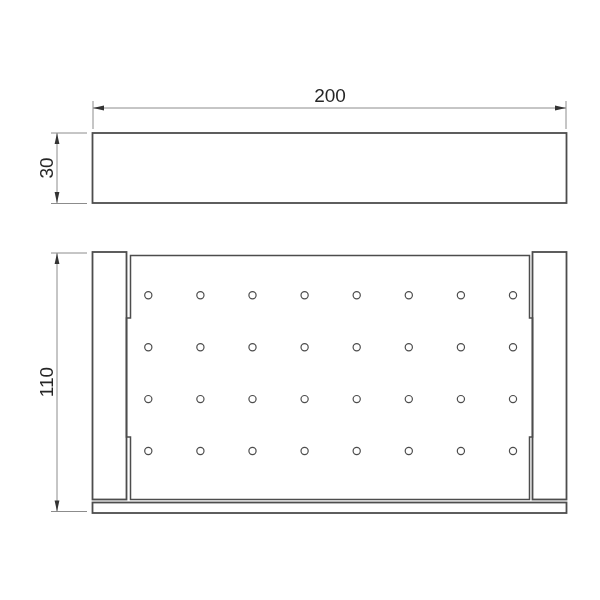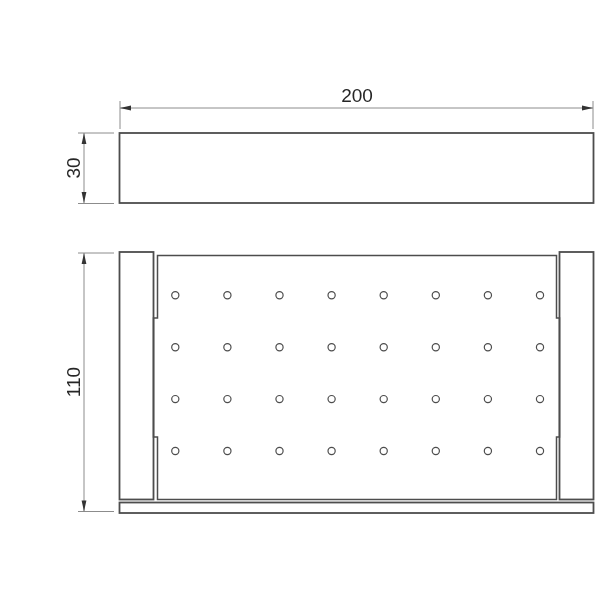--- a/index.html
+++ b/index.html
@@ -9,21 +9,20 @@
     width: 600px;
     height: 600px;
     overflow: hidden;
     font-family: "Liberation Sans", sans-serif;
   }
   .canvas {
     position: relative;
     width: 504px;
     height: 600px;
     background: var(--background, #ffffff);
-    margin-left: 27px;
   }
   svg { display: block; }
   .outline {
     fill: none;
     stroke: var(--line, #4d4d4d);
     stroke-width: 1.8;
   }
   .plate-outline {
     fill: none;
     stroke: var(--line, #4d4d4d);

